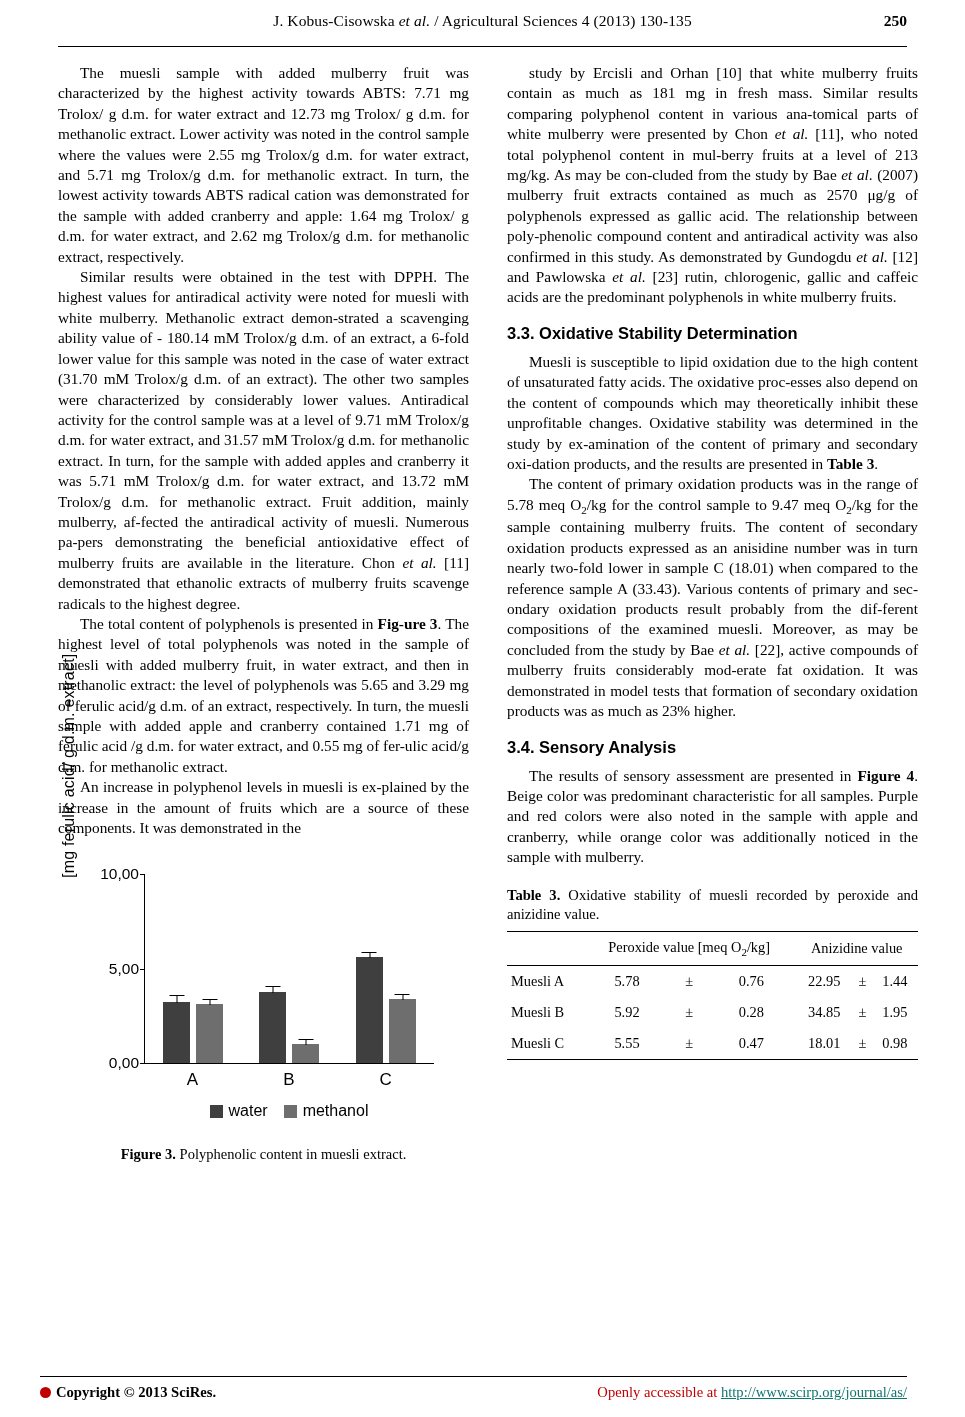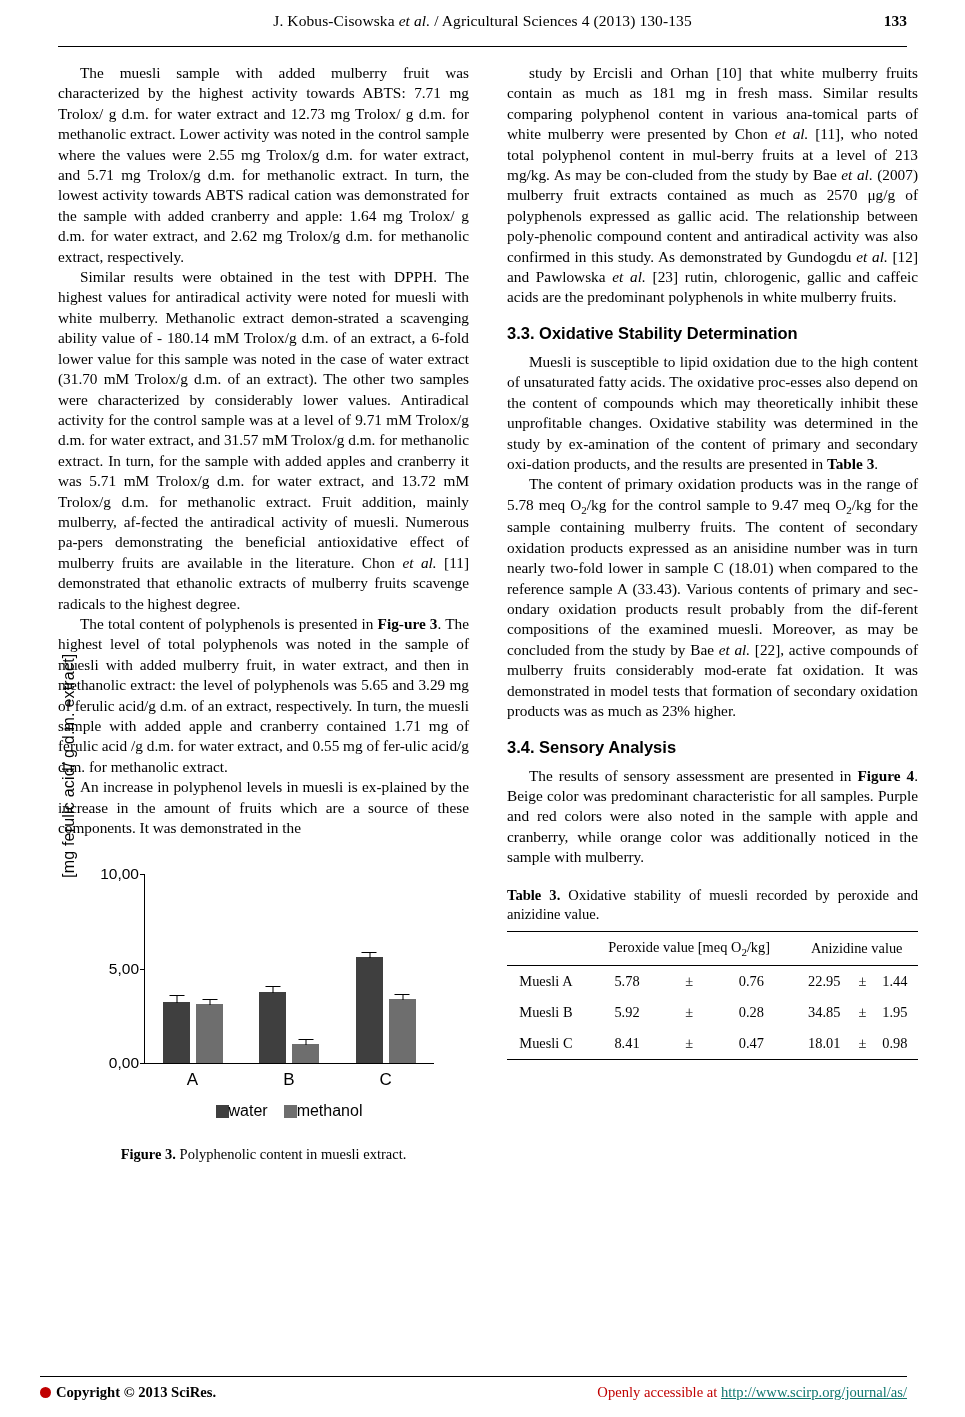--- a/index.html
+++ b/index.html
@@ -181,21 +181,21 @@
     left: 86px;
     top: 238px;
     width: 290px;
     display: flex;
     justify-content: center;
     gap: 16px;
     font-family: "Liberation Sans", sans-serif;
     font-size: 16px;
     align-items: center;
   }
-  .legend .item { display: flex; align-items: center; gap: 0; }
+  .legend .item { display: flex; align-items: center; gap: 6px; }
   .legend .swatch { width: 13px; height: 13px; display: inline-block; }
   .legend .swatch.water { background: #3f3f3f; }
   .legend .swatch.methanol { background: #6e6e6e; }
   .fig-caption {
     margin-top: 10px;
     font-size: 14.5px;
     text-align: center;
   }
   
   .table-caption {
@@ -216,21 +216,21 @@
     text-align: center;
   }
   table.data thead th {
     border-top: 1.3px solid #000;
     border-bottom: 1px solid #000;
   }
   table.data tbody tr:last-child td {
     border-bottom: 1.3px solid #000;
   }
   table.data td.rowhead, table.data th.rowhead {
-    text-align: center;
+    text-align: left;
     padding-left: 4px;
   }
   
   .footer {
     position: absolute;
     left: 40px;
     right: 58px;
     bottom: 16px;
   }
   .footer .frule {
@@ -264,21 +264,21 @@
 </style>
 </head>
 <body>
 
 <div class="page">
 
   <div class="running-head">
     <div class="rh-text">
       <span>J. Kobus-Cisowska </span><i>et al.</i><span> / Agricultural Sciences 4 (2013) 130-135</span>
     </div>
-    <div class="rh-page">133</div>
+    <div class="rh-page">250</div>
   </div>
   <hr class="rule">
 
   <div class="columns">
 
     <div class="col">
 
       <p class="body">The muesli sample with added mulberry fruit was characterized by the highest activity towards ABTS: 7.71 mg Trolox/ g d.m. for water extract and 12.73 mg Trolox/ g d.m. for methanolic extract. Lower activity was noted in the control sample where the values were 2.55 mg Trolox/g d.m. for water extract, and 5.71 mg Trolox/g d.m. for methanolic extract. In turn, the lowest activity towards ABTS radical cation was demonstrated for the sample with added cranberry and apple: 1.64 mg Trolox/ g d.m. for water extract, and 2.62 mg Trolox/g d.m. for methanolic extract, respectively.</p>
 
       <p class="body"><span>Similar results were obtained in the test with DPPH. The highest values for antiradical activity were noted for muesli with white mulberry. Methanolic extract demon-strated a scavenging ability value of - 180.14 mM Trolox/g d.m. of an extract, a 6-fold lower value for this sample was noted in the case of water extract (31.70 mM Trolox/g d.m. of an extract). The other two samples were characterized by considerably lower values. Antiradical activity for the control sample was at a level of 9.71 mM Trolox/g d.m. for water extract, and 31.57 mM Trolox/g d.m. for methanolic extract. In turn, for the sample with added apples and cranberry it was 5.71 mM Trolox/g d.m. for water extract, and 13.72 mM Trolox/g d.m. for methanolic extract. Fruit addition, mainly mulberry, af-fected the antiradical activity of muesli. Numerous pa-pers demonstrating the beneficial antioxidative effect of mulberry fruits are available in the literature. Chon </span><i>et al.</i><span> [11] demonstrated that ethanolic extracts of mulberry fruits scavenge radicals to the highest degree.</span></p>
@@ -413,21 +413,21 @@
             <td class="rowhead">Muesli B</td>
             <td>5.92</td>
             <td>±</td>
             <td>0.28</td>
             <td>34.85</td>
             <td>±</td>
             <td>1.95</td>
           </tr>
           <tr>
             <td class="rowhead">Muesli C</td>
-            <td>8.41</td>
+            <td>5.55</td>
             <td>±</td>
             <td>0.47</td>
             <td>18.01</td>
             <td>±</td>
             <td>0.98</td>
           </tr>
         </tbody>
       </table>
     </div>
   </div>

